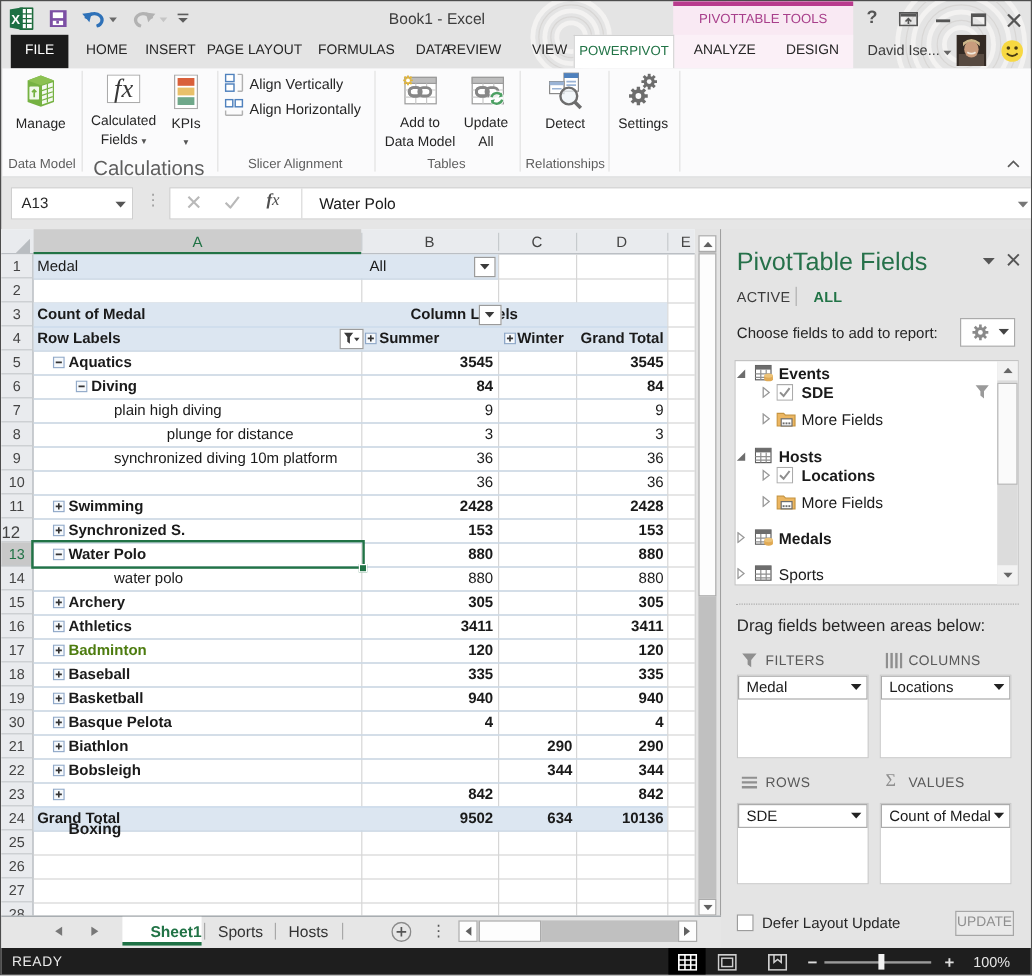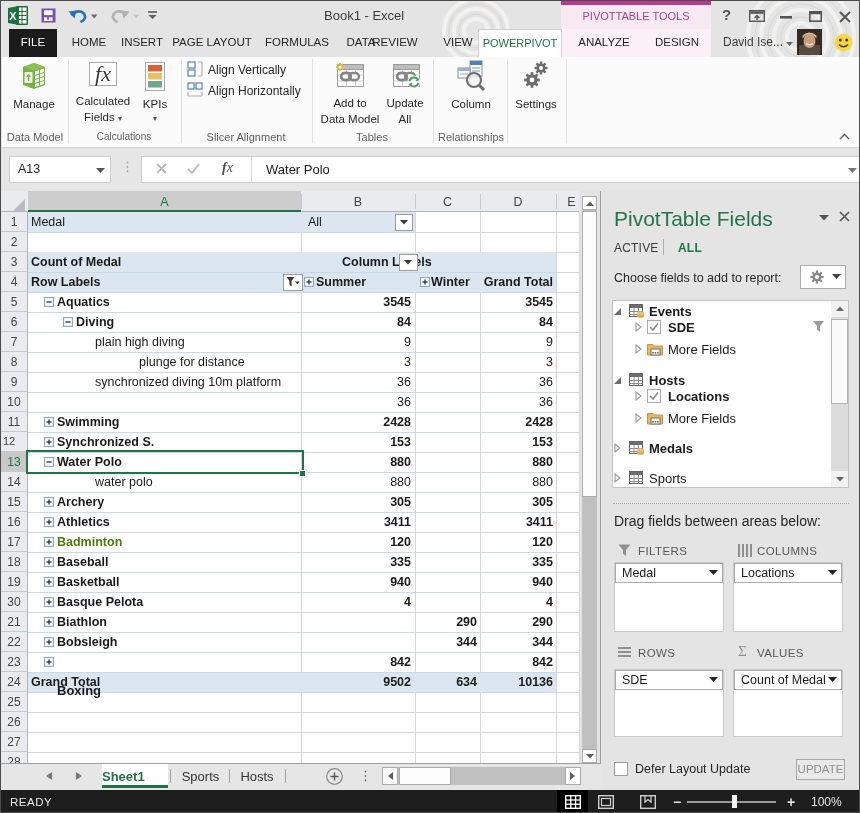--- a/index.html
+++ b/index.html
@@ -115,21 +115,21 @@
 <path d="M5 11.5 Q9.5 16 14 11.5" fill="none" stroke="#4a3b12" stroke-width="1.6"></path>
 </svg>
 <div class="a" style="left:1px;top:56px;width:858px;height:90px;background:#fbfbfc;border-bottom:1px solid #d5d6d7"></div>
 <div class="a" style="left:67px;top:58px;width:1px;height:84px;background:#e2e2e2"></div>
 <div class="a" style="left:180px;top:58px;width:1px;height:84px;background:#e2e2e2"></div>
 <div class="a" style="left:311px;top:58px;width:1px;height:84px;background:#e2e2e2"></div>
 <div class="a" style="left:432px;top:58px;width:1px;height:84px;background:#e2e2e2"></div>
 <div class="a" style="left:506px;top:58px;width:1px;height:84px;background:#e2e2e2"></div>
 <div class="a" style="left:565px;top:58px;width:1px;height:84px;background:#e2e2e2"></div>
 <div class="tx" style="left:34px;top:130px;transform:translateX(-50%);font-size:11px;color:#5e5e5e">Data Model</div>
-<div class="tx" style="left:123px;top:130px;transform:translateX(-50%);font-size:10px;color:#5e5e5e">Calculations</div>
+<div class="tx" style="left:123px;top:130px;transform:translateX(-50%);font-size:17px;color:#5e5e5e">Calculations</div>
 <div class="tx" style="left:245px;top:130px;transform:translateX(-50%);font-size:11px;color:#5e5e5e">Slicer Alignment</div>
 <div class="tx" style="left:371px;top:130px;transform:translateX(-50%);font-size:11px;color:#5e5e5e">Tables</div>
 <div class="tx" style="left:470px;top:130px;transform:translateX(-50%);font-size:11px;color:#5e5e5e">Relationships</div>
 <svg class="a" style="left:18px;top:60px" width="30" height="30" viewBox="0 0 30 30">
 <path d="M4 6 L15 2 L26 6 L26 24 L15 28 L4 24 Z" fill="#76b243"></path>
 <path d="M15 2 L26 6 L15 10 L4 6 Z" fill="#8cc152"></path>
 <path d="M16 10.5 L25 7.5 V23 L16 26 Z" fill="#fff" opacity="0.92"></path>
 <g stroke="#76b243" stroke-width="1">
         <line x1="16" y1="14.5" x2="25" y2="11.5"></line>
         <line x1="16" y1="18.5" x2="25" y2="15.5"></line>
@@ -233,21 +233,21 @@
 <g>
         <rect x="1" y="8" width="12" height="10" fill="#fff" stroke="#8a8a8a"></rect>
         <rect x="1" y="8" width="12" height="3" fill="#9ab3d5"></rect>
         <g stroke="#9ab3d5" stroke-width="1.2">
           <line x1="3" y1="14" x2="11" y2="14"></line>
         </g>
       </g>
 <circle cx="17" cy="20" r="7" fill="#eef3f8" fill-opacity="0.7" stroke="#6d6d6d" stroke-width="2"></circle>
 <line x1="22" y1="25" x2="27" y2="30" stroke="#6d6d6d" stroke-width="3"></line>
 </svg>
-<div class="tx" style="left:470px;top:97px;transform:translateX(-50%);font-size:11.5px;color:#262626">Column</div>
+<div class="tx" style="left:470px;top:97px;transform:translateX(-50%);font-size:11.5px;color:#262626">Detect</div>
 <svg class="a" style="left:520px;top:60px" width="30" height="30" viewBox="0 0 30 30">
 <g fill="#6d6d6d">
 <g transform="translate(20,7)">
           <circle r="4.6"></circle>
           <g stroke="#6d6d6d" stroke-width="2.4">
             <line x1="0" y1="-6.5" x2="0" y2="6.5"></line>
             <line x1="-6.5" y1="0" x2="6.5" y2="0"></line>
             <line x1="-4.6" y1="-4.6" x2="4.6" y2="4.6"></line>
             <line x1="-4.6" y1="4.6" x2="4.6" y2="-4.6"></line>
           </g>
@@ -333,21 +333,21 @@
 <div class="a" style="left:0;top:371px;width:26px;height:20px;background:transparent"></div>
 <div class="tx" style="left:0;top:374px;width:26px;text-align:center;font-size:12px;color:#444">9</div>
 <div class="a" style="left:0;top:390px;width:26px;height:1px;background:#c6cacd"></div>
 <div class="a" style="left:0;top:391px;width:26px;height:20px;background:transparent"></div>
 <div class="tx" style="left:0;top:394px;width:26px;text-align:center;font-size:12px;color:#444">10</div>
 <div class="a" style="left:0;top:410px;width:26px;height:1px;background:#c6cacd"></div>
 <div class="a" style="left:0;top:411px;width:26px;height:20px;background:transparent"></div>
 <div class="tx" style="left:0;top:414px;width:26px;text-align:center;font-size:12px;color:#444">11</div>
 <div class="a" style="left:0;top:430px;width:26px;height:1px;background:#c6cacd"></div>
 <div class="a" style="left:0;top:431px;width:26px;height:20px;background:transparent"></div>
-<div class="tx" style="left:0;top:434px;width:16px;text-align:center;font-size:11px;color:#444">12</div>
+<div class="tx" style="left:0;top:434px;width:16px;text-align:center;font-size:14px;color:#444">12</div>
 <div class="a" style="left:0;top:450px;width:26px;height:1px;background:#c6cacd"></div>
 <div class="a" style="left:0;top:451px;width:26px;height:20px;background:#c8c8c8"></div>
 <div class="tx" style="left:0;top:454px;width:26px;text-align:center;font-size:12px;color:#217346">13</div>
 <div class="a" style="left:0;top:470px;width:26px;height:1px;background:#c6cacd"></div>
 <div class="a" style="left:0;top:471px;width:26px;height:20px;background:transparent"></div>
 <div class="tx" style="left:0;top:474px;width:26px;text-align:center;font-size:12px;color:#444">14</div>
 <div class="a" style="left:0;top:490px;width:26px;height:1px;background:#c6cacd"></div>
 <div class="a" style="left:0;top:491px;width:26px;height:20px;background:transparent"></div>
 <div class="tx" style="left:0;top:494px;width:26px;text-align:center;font-size:12px;color:#444">15</div>
 <div class="a" style="left:0;top:510px;width:26px;height:1px;background:#c6cacd"></div>
@@ -619,21 +619,21 @@
       <path d="M0 0 l4 4.5 l4 -4.5 z" fill="#606060"></path>
     </svg>
 <div class="a" style="left:0;top:762px;width:600px;height:27px;background:#e6e6e6;border-top:1px solid #9aa0a5;box-sizing:border-box"></div>
 <svg class="a" style="left:44px;top:771px" width="7" height="8" viewBox="0 0 7 8">
       <path d="M7 0 L1 4 L7 8 Z" fill="#777"></path>
     </svg>
 <svg class="a" style="left:75px;top:771px" width="7" height="8" viewBox="0 0 7 8">
       <path d="M0 0 L6 4 L0 8 Z" fill="#777"></path>
     </svg>
 <div class="a" style="left:101px;top:763px;width:66px;height:24px;background:#fff;border-bottom:3px solid #1e7145;box-sizing:border-box"></div>
-<div class="tx" style="left:101px;top:768px;width:66px;text-align:left;font-size:13px;font-weight:bold;color:#217346">Sheet1</div>
+<div class="tx" style="left:101px;top:768px;width:66px;text-align:right;font-size:13px;font-weight:bold;color:#217346">Sheet1</div>
 <div class="tx" style="left:172px;top:768px;width:55px;text-align:center;font-size:13px;color:#333">Sports</div>
 <div class="a" style="left:169px;top:768px;width:1px;height:14px;background:#a8a8a8"></div>
 <div class="tx" style="left:231px;top:768px;width:50px;text-align:center;font-size:13px;color:#333">Hosts</div>
 <div class="a" style="left:228px;top:768px;width:1px;height:14px;background:#a8a8a8"></div>
 <div class="a" style="left:284px;top:768px;width:1px;height:14px;background:#a8a8a8"></div>
 <svg class="a" style="left:325px;top:767px" width="17" height="17" viewBox="0 0 17 17">
       <circle cx="8.5" cy="8.5" r="7.8" fill="none" stroke="#8b8b8b" stroke-width="1.2"></circle>
       <path d="M8.5 4.5 V12.5 M4.5 8.5 H12.5" stroke="#555" stroke-width="1.4"></path>
     </svg>
 <div class="tx" style="left:358px;top:767px;font-size:13px;color:#555">⋮</div>

